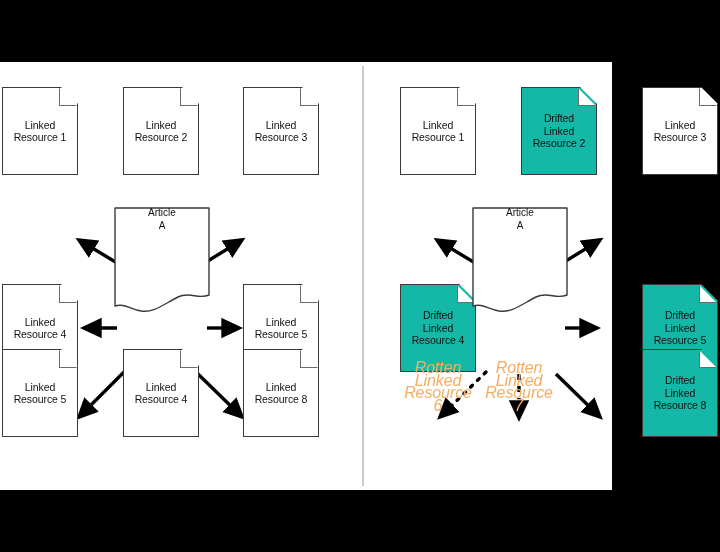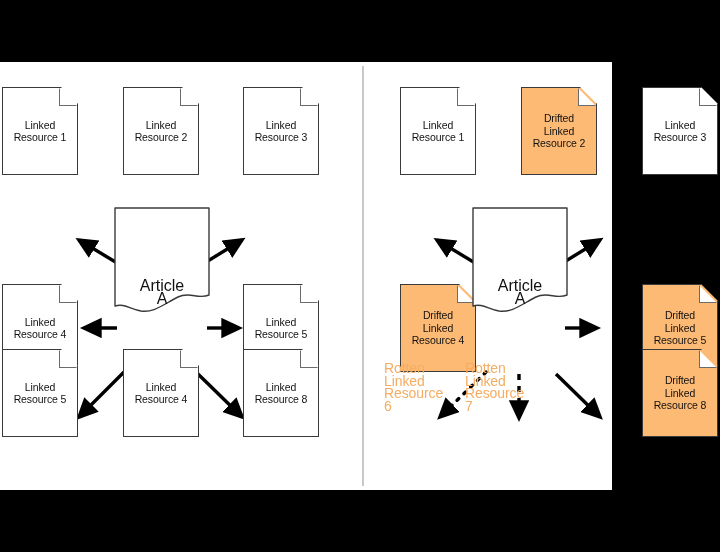--- a/index.html
+++ b/index.html
@@ -26,48 +26,48 @@
     display:flex;align-items:center;justify-content:center;
     text-align:center;
     font-size:10.5px;
     line-height:12.5px;
     color:#111;
     letter-spacing:-0.1px;
     box-shadow:2.5px 2.5px 0 -0.5px rgba(0,0,0,0.62);
     
     clip-path:polygon(0 0, calc(100% - 17px) 0, 100% 17px, 100% 100%, 0 100%);
   }
-  .doc.purple{background:#fdba74;border-color:#3a3a3a;}
+  .doc.purple{background:#14b8a6;border-color:#3a3a3a;}
   .doc .fold{
     position:absolute;top:0;right:0;width:17px;height:17px;
     background:#ffffff;
     border-left:1px solid #6b6b6b;
     border-bottom:1px solid #6b6b6b;
     clip-path:polygon(0 0, 100% 100%, 0 100%);
   }
   .doc.purple .fold{background:#ffffff;}
   .doc .txt{position:relative;z-index:2;padding:0 2px;}
 
   
   .article{
     position:absolute;
-    display:flex;align-items:flex-end;justify-content:center;
-    text-align:center;font-size:16px;line-height:12.5px;color:#111;
+    display:flex;align-items:flex-start;justify-content:center;
+    text-align:center;font-size:10px;line-height:12.5px;color:#111;
   }
   .article svg{position:absolute;left:0;top:0;}
   .article .txt{position:relative;z-index:2;padding-bottom:14px;}
 
   
   .arrows{position:absolute;left:0;top:0;width:100%;height:100%;overflow:visible;}
 
   
   .rotten{
-    position:absolute;
-    font-size:14px;line-height:12.5px;
-    color:#f4ad62;letter-spacing:-0.1px;
+    position:absolute;text-align:center;
+    font-size:16px;line-height:12.5px;
+    color:#f4ad62;letter-spacing:-0.1px;font-style:italic;
   }
 
   
   .caption{
     position:absolute;bottom:8px;left:0;width:100%;
     text-align:center;font-size:13.5px;color:#111;letter-spacing:-0.2px;
   }
   .caption sub{font-size:9px;vertical-align:baseline;position:relative;top:3px;}
 </style>
 </head>

